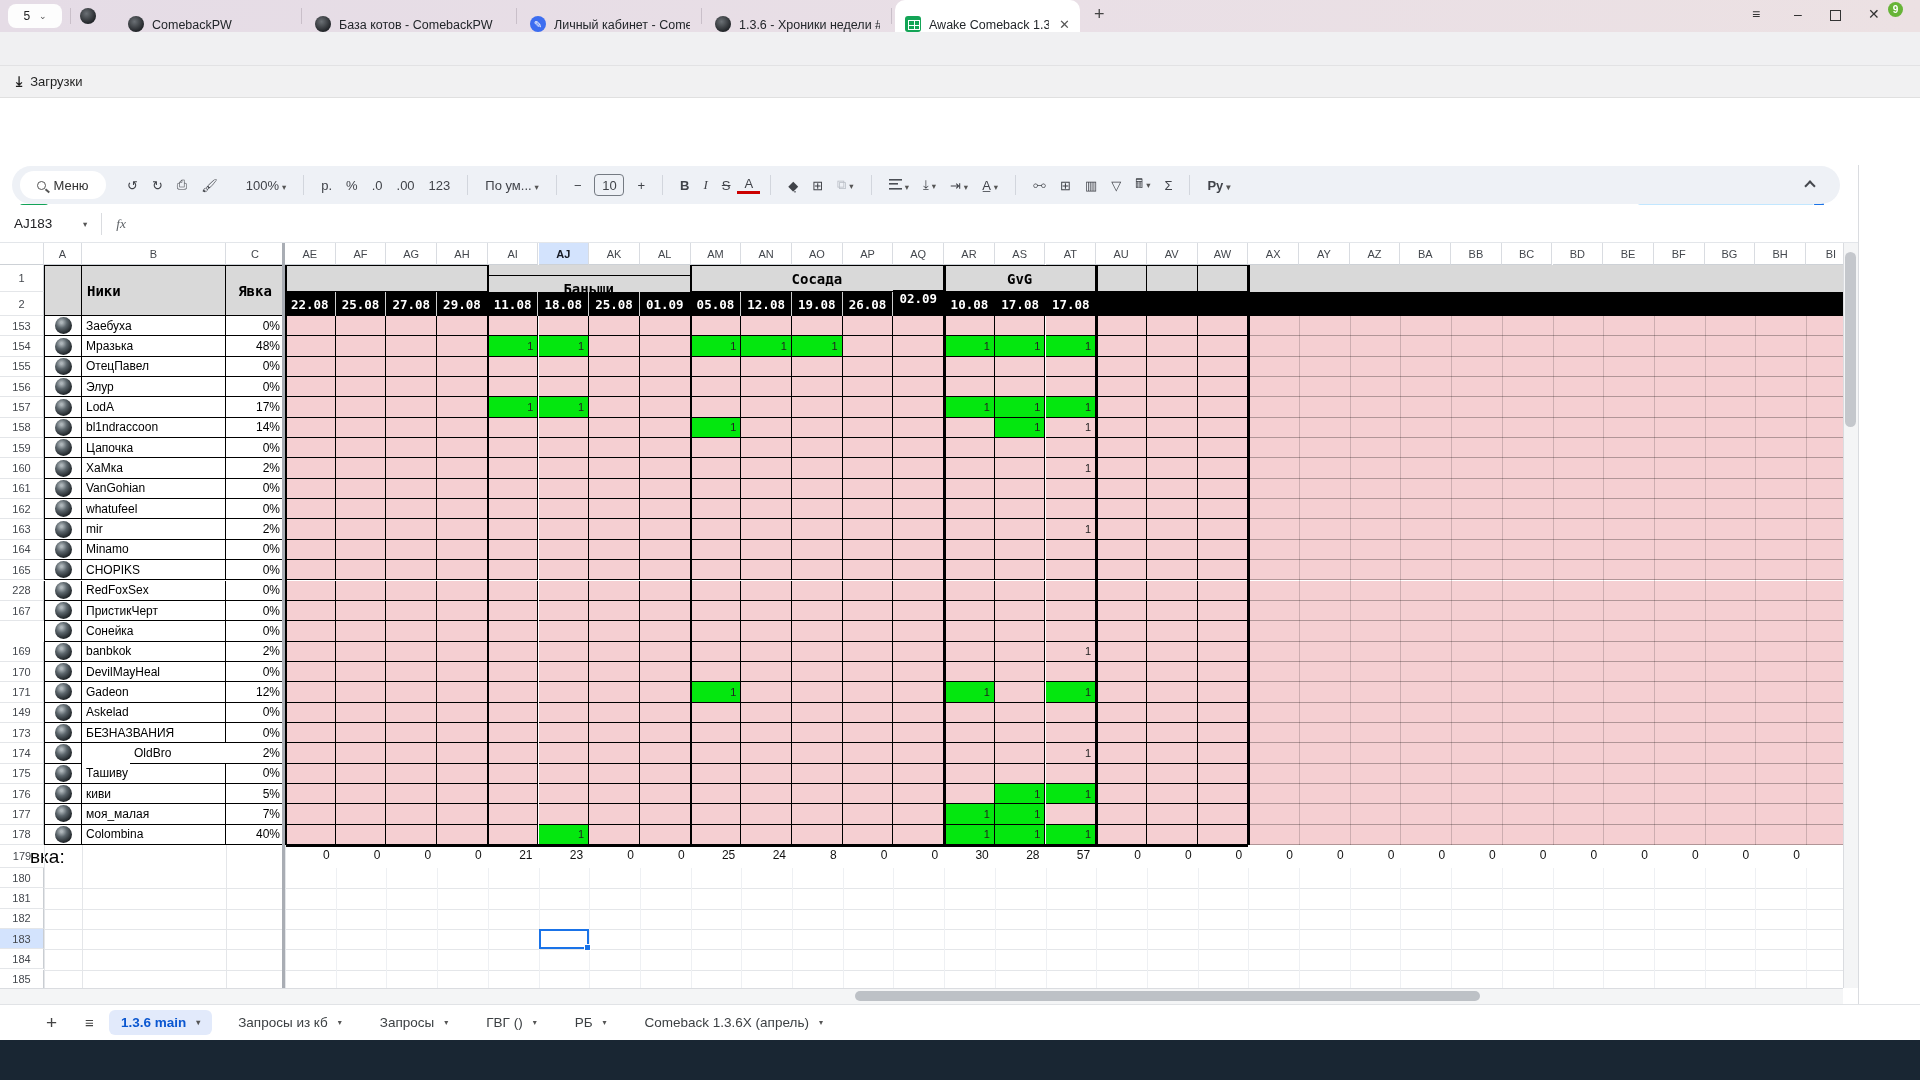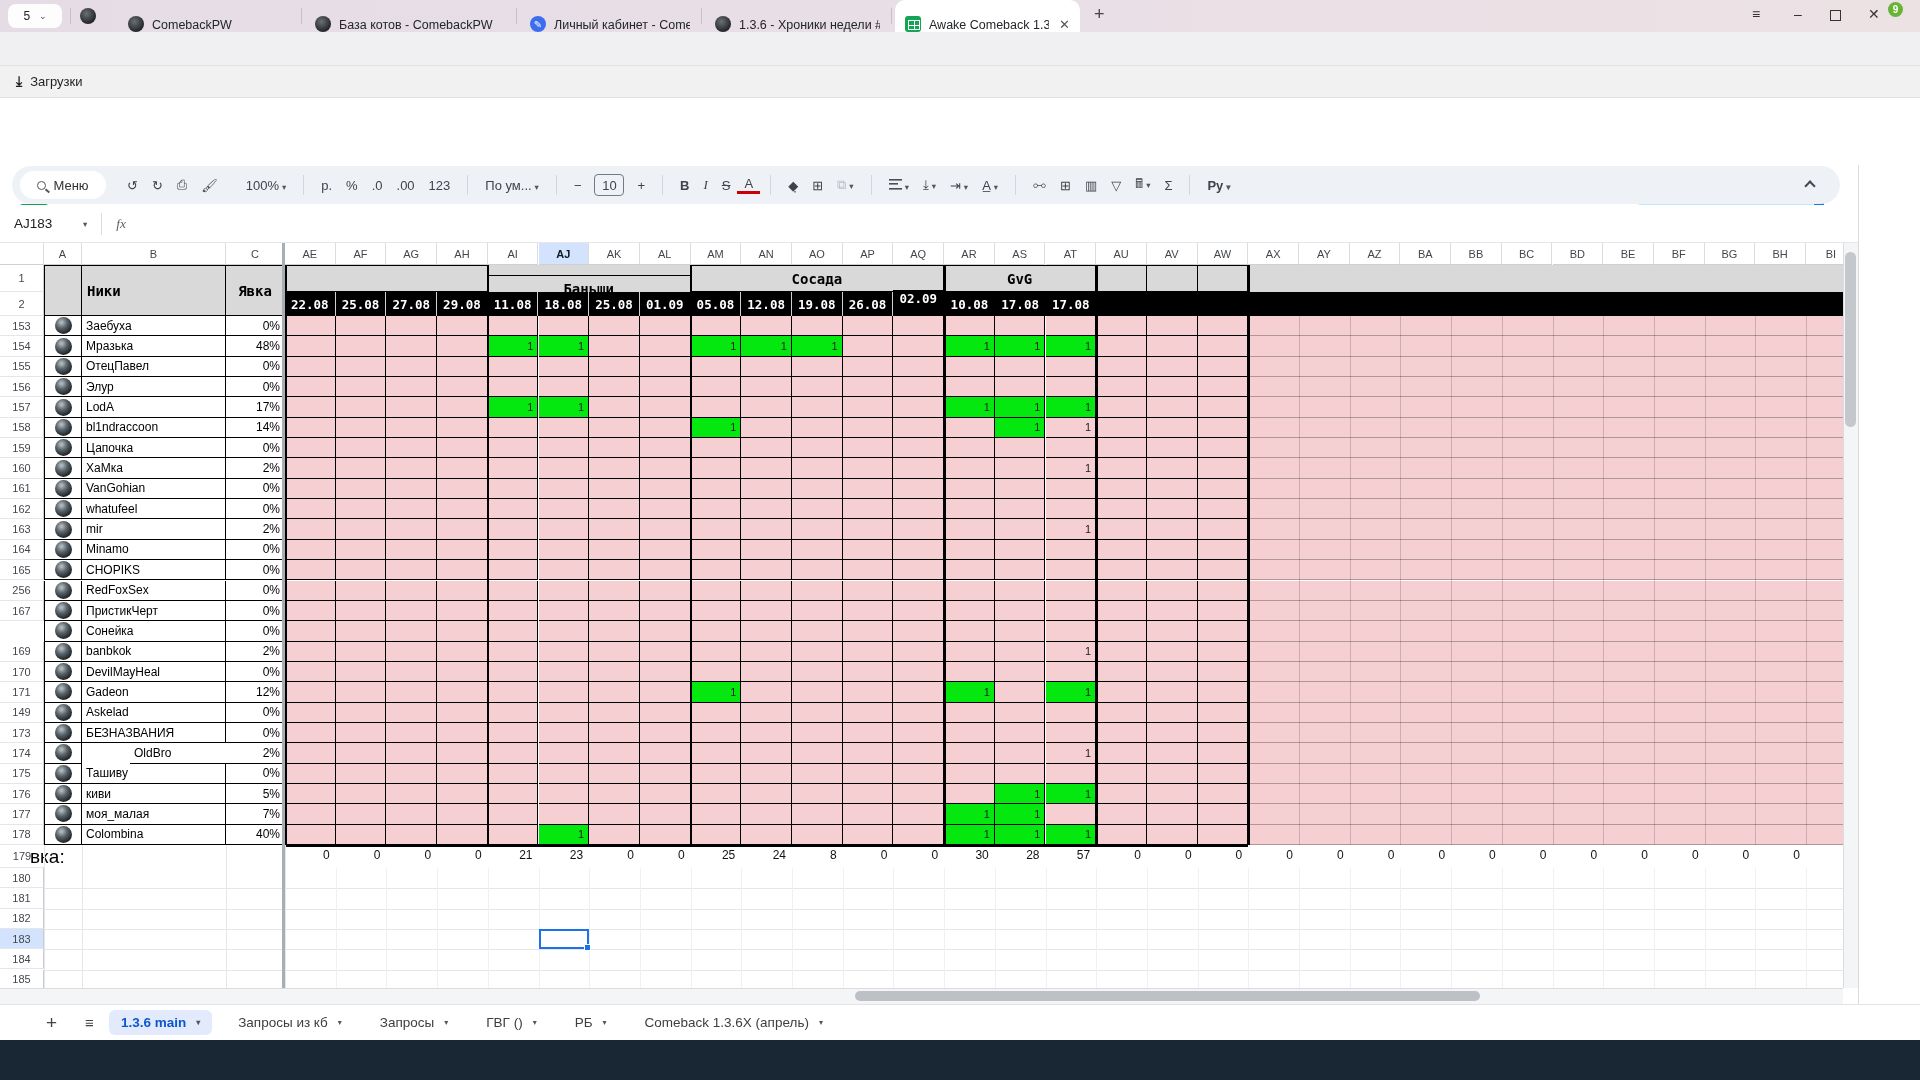--- a/index.html
+++ b/index.html
@@ -736,21 +736,21 @@
     <div class="gcell datacell abs" style="left: 792px; top: 317.154px; width: 50.7px; height: 20.3462px; background: rgb(245, 207, 210);"></div>
     <div class="gcell datacell abs" style="left: 842.7px; top: 317.154px; width: 50.7px; height: 20.3462px; background: rgb(245, 207, 210);"></div>
     <div class="gcell datacell abs" style="left: 893.4px; top: 317.154px; width: 50.7px; height: 20.3462px; background: rgb(245, 207, 210);"></div>
     <div class="gcell datacell abs" style="left: 944.1px; top: 317.154px; width: 50.7px; height: 20.3462px; background: rgb(245, 207, 210);"></div>
     <div class="gcell datacell abs" style="left: 994.8px; top: 317.154px; width: 50.7px; height: 20.3462px; background: rgb(245, 207, 210);"></div>
     <div class="gcell datacell abs" style="left: 1045.5px; top: 317.154px; width: 50.7px; height: 20.3462px; background: rgb(245, 207, 210);"></div>
     <div class="gcell datacell abs" style="left: 1096.2px; top: 317.154px; width: 50.7px; height: 20.3462px; background: rgb(245, 207, 210);"></div>
     <div class="gcell datacell abs" style="left: 1146.9px; top: 317.154px; width: 50.7px; height: 20.3462px; background: rgb(245, 207, 210);"></div>
     <div class="gcell datacell abs" style="left: 1197.6px; top: 317.154px; width: 50.7px; height: 20.3462px; background: rgb(245, 207, 210);"></div>
     <div class="abs" style="left: 1248.3px; top: 317.154px; width: 594.7px; height: 20.3462px; background: rgb(245, 207, 210); border-bottom: 1px solid rgba(0, 0, 0, 0.28);"></div>
-    <div class="rowhdr abs" style="top: 337.5px; height: 20.3462px;">256</div>
+    <div class="rowhdr abs" style="top: 337.5px; height: 20.3462px;">228</div>
     <div class="gcell avacell abs" style="left: 44px; top: 337.5px; width: 38px; height: 20.3462px; border-left: 1px solid rgb(0, 0, 0); justify-content: center;">
       <div class="ava"></div>
     </div>
     <div class="gcell namecell abs" style="left: 82px; top: 337.5px; width: 144px; height: 20.3462px;">RedFoxSex</div>
     <div class="gcell pctcell abs" style="left: 226px; top: 337.5px; width: 59px; height: 20.3462px;">0%</div>
     <div class="gcell datacell abs" style="left: 285px; top: 337.5px; width: 50.7px; height: 20.3462px; background: rgb(245, 207, 210);"></div>
     <div class="gcell datacell abs" style="left: 335.7px; top: 337.5px; width: 50.7px; height: 20.3462px; background: rgb(245, 207, 210);"></div>
     <div class="gcell datacell abs" style="left: 386.4px; top: 337.5px; width: 50.7px; height: 20.3462px; background: rgb(245, 207, 210);"></div>
     <div class="gcell datacell abs" style="left: 437.1px; top: 337.5px; width: 50.7px; height: 20.3462px; background: rgb(245, 207, 210);"></div>
     <div class="gcell datacell abs" style="left: 487.8px; top: 337.5px; width: 50.7px; height: 20.3462px; background: rgb(245, 207, 210);"></div>

